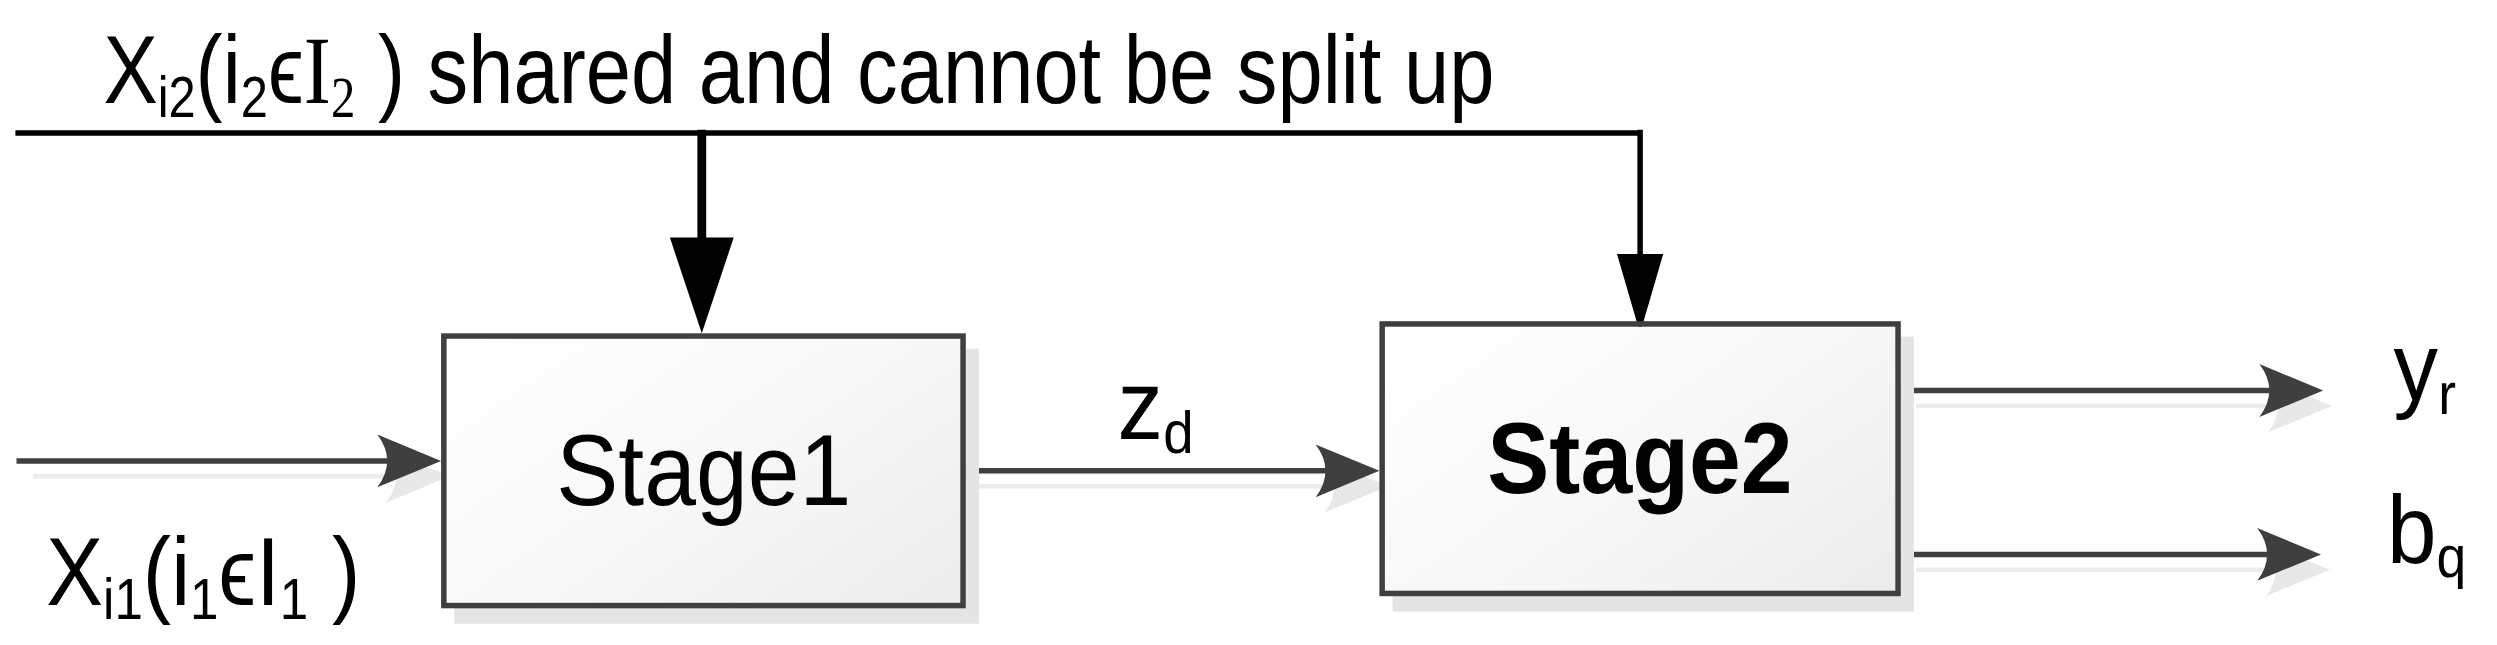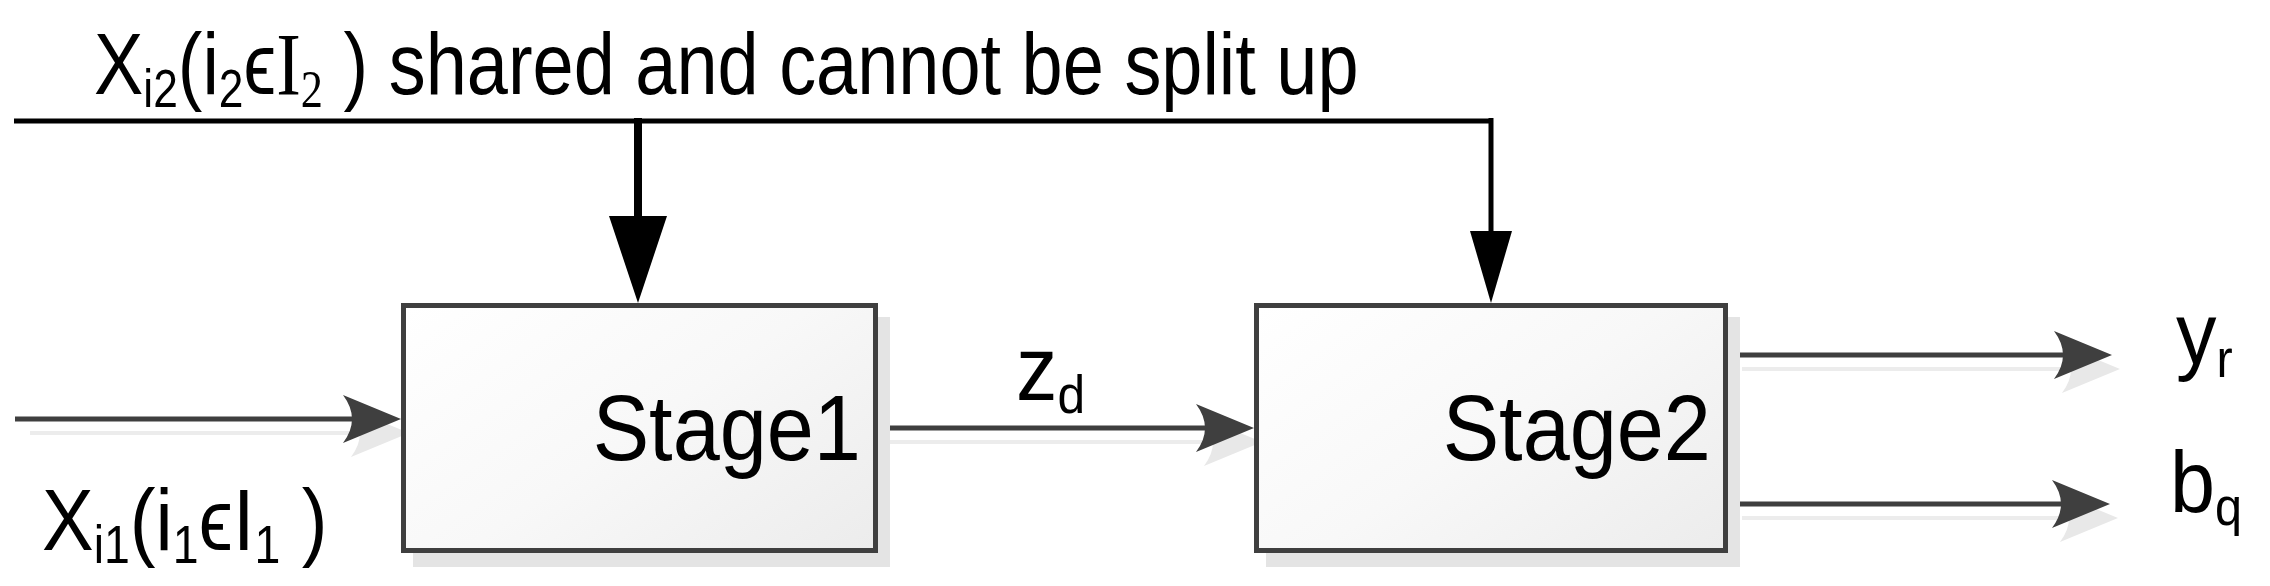--- a/index.html
+++ b/index.html
@@ -11,24 +11,24 @@
     font-family:"Liberation Sans","DejaVu Sans",sans-serif;
     color:#000;
   }
   .wires{position:absolute;left:0;top:0;width:2270px;height:586px;}
   .stage-box{
     position:absolute;
     width:467px;height:240px;
     border:5px solid #3f3f3f;
     background:linear-gradient(145deg,#ffffff 0%,#f8f8f8 50%,#ececec 100%);
     box-shadow:12px 14px 0 #e4e4e4;
-    display:flex;align-items:center;justify-content:flex-end;
+    display:flex;align-items:center;justify-content:center;
   }
   #stage1{left:401px;top:303px;}
-  #stage2{left:1254px;top:303px;width:464px;}
+  #stage2{left:1254px;top:292px;width:464px;font-weight:bold;}
   .stage-label{
     font-size:92px;line-height:1;
     transform:scaleX(0.92);transform-origin:center;
     white-space:nowrap;
   }
   .lbl{
     position:absolute;white-space:nowrap;
     font-size:88px;line-height:1.1;
   }
   .lbl .sub{font-size:0.60em;vertical-align:-0.24em;}

